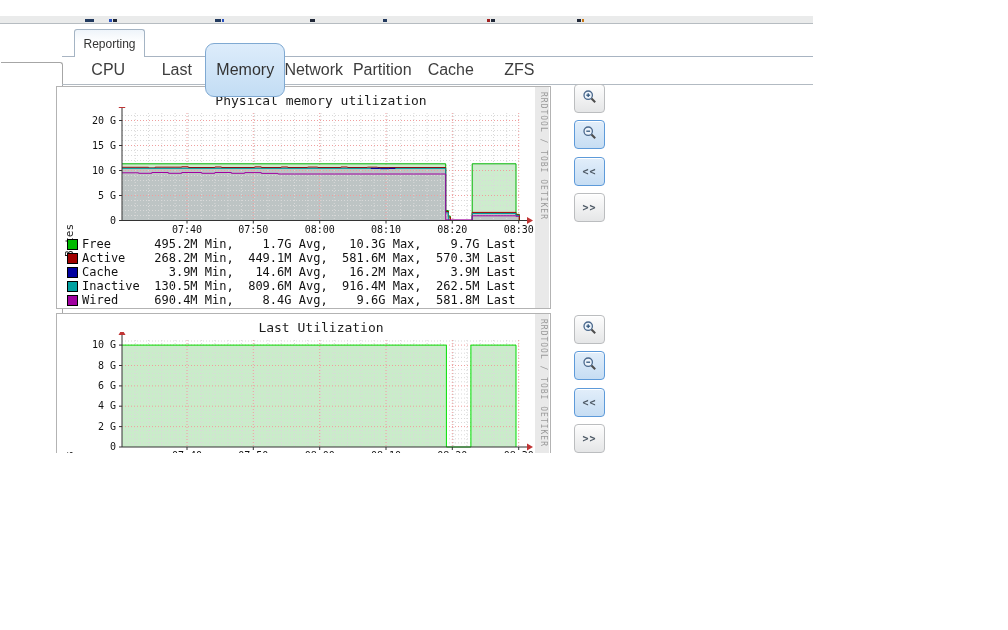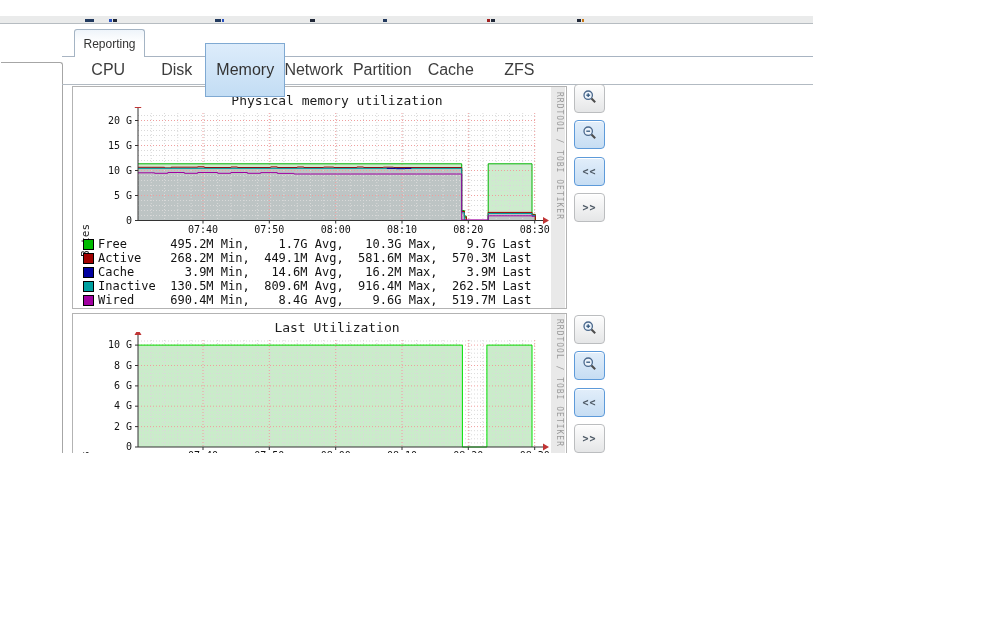--- a/index.html
+++ b/index.html
@@ -22,23 +22,23 @@
 
   #reporting-tab{position:absolute;left:74px;top:13px;width:71px;height:28px;box-sizing:border-box;
     background:linear-gradient(#eef4fa,#ffffff 45%);border:1px solid #a4b4c4;border-bottom:none;
     border-radius:3px 3px 0 0;z-index:3;display:flex;align-items:center;justify-content:center;
     font-size:12px;color:#333;cursor:pointer;}
 
   #subtabs{position:absolute;left:74px;top:42px;height:24px;display:flex;z-index:2;}
   #subtabs .slot{width:68.5px;display:flex;align-items:center;justify-content:center;cursor:pointer;}
   #subtabs .lbl{font-size:16px;color:#3d3d3d;white-space:nowrap;}
   #subtabs .lbl.active{background:linear-gradient(#ddecfb,#c3ddf4);border:1px solid #7fa9d2;
-    border-radius:0;padding:17px 10px;color:#333;}
-
-  .chart-box{position:absolute;left:72px;width:495px;box-sizing:border-box;background:#fff;
+    border-radius:9px;padding:17px 10px;color:#333;}
+
+  .chart-box{position:absolute;left:56px;width:495px;box-sizing:border-box;background:#fff;
              border:1px solid #b3b3b3;}
   #chart1{top:70px;height:223px;}
   #chart2{top:297px;height:225px;}
   .wm-strip{position:absolute;right:1px;top:0;bottom:0;width:14px;background:#e9e9e9;}
   .chart-title{position:absolute;left:64px;top:6px;width:400px;text-align:center;
     font:13px "DejaVu Sans Mono",monospace;color:#1c1c1c;letter-spacing:0;}
   .ylabel{position:absolute;left:6px;top:40px;height:130px;display:flex;align-items:center;
     font:11px "DejaVu Sans Mono",monospace;color:#1c1c1c;
     writing-mode:vertical-rl;transform:rotate(180deg);}
   .watermark{position:absolute;right:2px;top:5px;height:210px;
@@ -87,21 +87,21 @@
 
     <div id="reporting-tab">
       <span>Reporting</span>
     </div>
 
     <div id="subtabs">
         <div class="slot">
           <span class="lbl">CPU</span>
         </div>
         <div class="slot">
-          <span class="lbl">Disk</span>
+          <span class="lbl">Last</span>
         </div>
         <div class="slot">
           <span class="lbl active">Memory</span>
         </div>
         <div class="slot">
           <span class="lbl">Network</span>
         </div>
         <div class="slot">
           <span class="lbl">Partition</span>
         </div>
@@ -221,21 +221,21 @@
           <div class="row">
             <span class="sw" style="background: rgb(0, 0, 160);"></span>
             <span class="lt">Cache       3.9M Min,   14.6M Avg,   16.2M Max,    3.9M Last</span>
           </div>
           <div class="row">
             <span class="sw" style="background: rgb(0, 160, 160);"></span>
             <span class="lt">Inactive  130.5M Min,  809.6M Avg,  916.4M Max,  262.5M Last</span>
           </div>
           <div class="row">
             <span class="sw" style="background: rgb(160, 0, 160);"></span>
-            <span class="lt">Wired     690.4M Min,    8.4G Avg,    9.6G Max,  519.7M Last</span>
+            <span class="lt">Wired     690.4M Min,    8.4G Avg,    9.6G Max,  581.8M Last</span>
           </div>
         </div>
     </div>
     <div class="btn-col" id="btns1">
         <div class="cbtn" style="top: 0px;">
           <span><svg width="16" height="16" viewBox="0 0 16 16">
               <circle cx="6.2" cy="6.2" r="4.2" fill="#eef4fb" stroke="#4a688c" stroke-width="1.3"></circle>
               <line x1="4.3" y1="6.2" x2="8.1" y2="6.2" stroke="#33587e" stroke-width="1.3"></line>
               <line x1="6.2" y1="4.3" x2="6.2" y2="8.1" stroke="#33587e" stroke-width="1.3"></line>
               <line x1="9.5" y1="9.5" x2="13.2" y2="13.2" stroke="#4d4d4d" stroke-width="2"></line>

